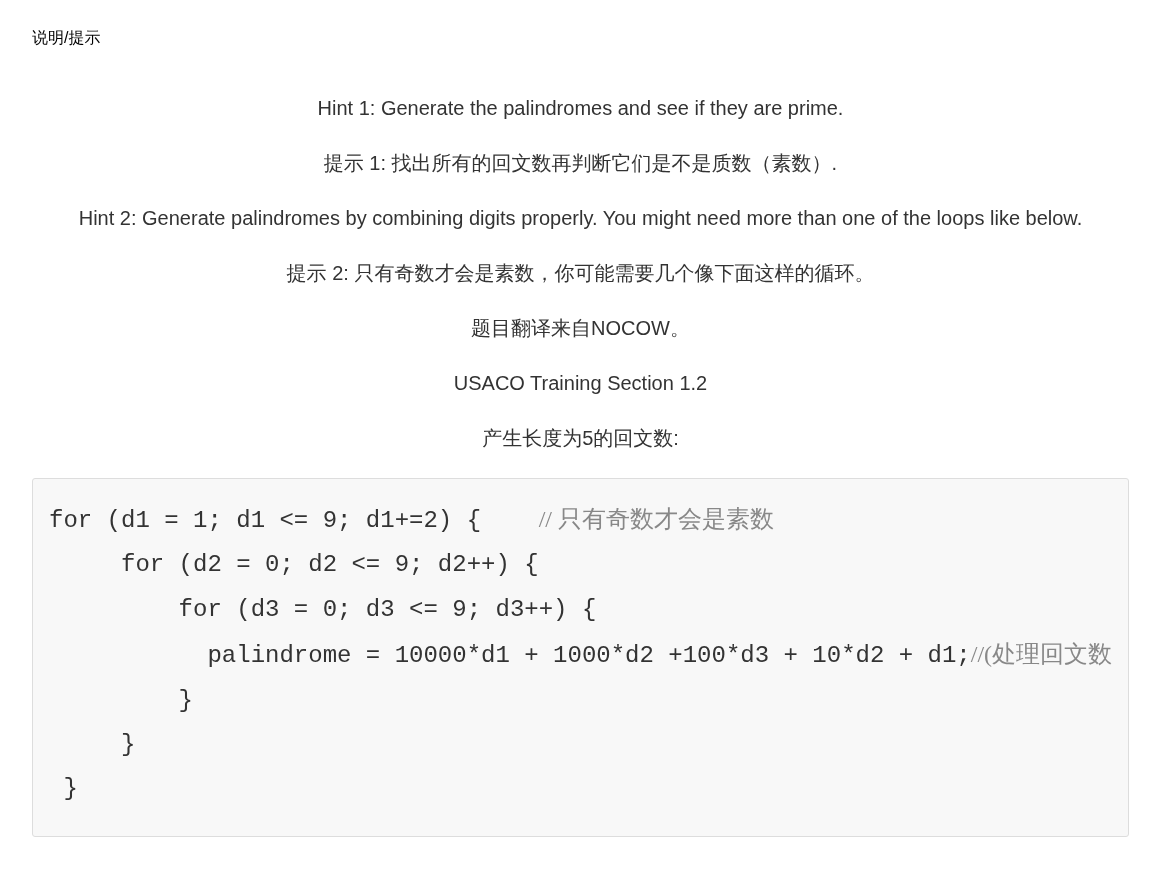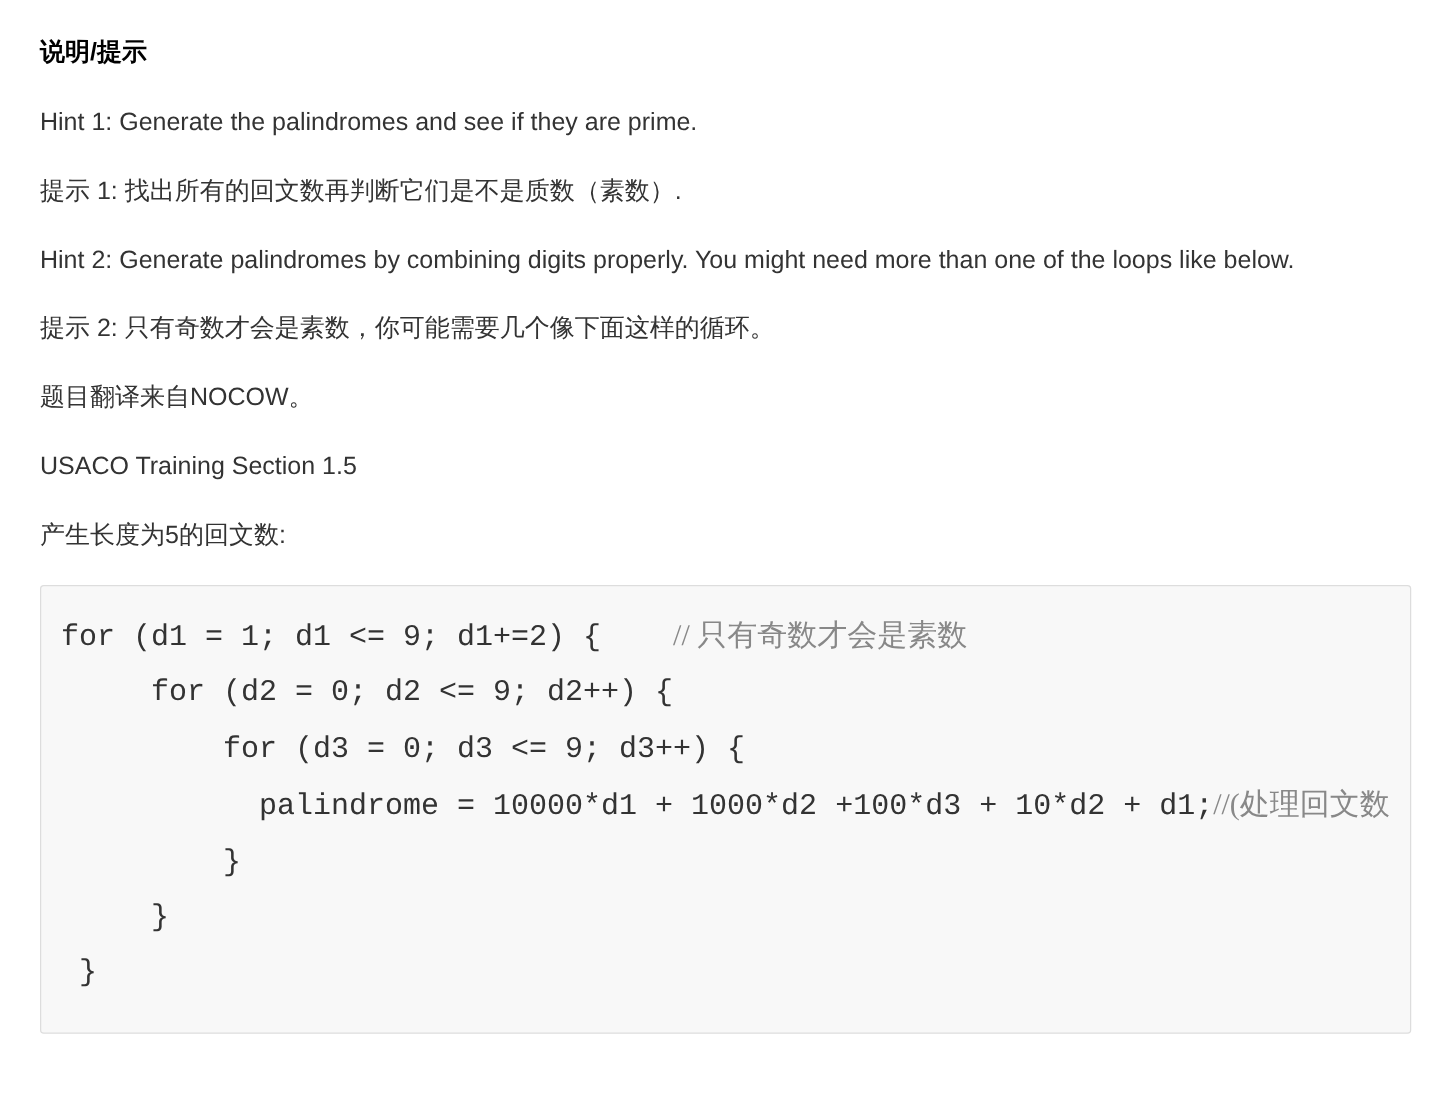--- a/index.html
+++ b/index.html
@@ -8,30 +8,31 @@
       box-sizing: border-box;
     }
     body {
       font-family: "Microsoft YaHei", "PingFang SC", -apple-system, "Segoe UI", sans-serif;
       background: #fff;
       color: #333;
       width: 1161px;
       padding: 28px 32px;
     }
     .heading {
-      font-size: 20px;
-      font-weight: 700;
+      font-size: 16px;
+      font-weight: 400;
       color: #000;
-      margin-bottom: 28px;
+      margin-bottom: 44px;
     }
     .paragraph {
       font-size: 20px;
       color: #333;
       line-height: 1.55;
       margin-bottom: 24px;
+      text-align: center;
     }
     .code-block {
       background: #f8f8f8;
       border: 1px solid #ddd;
       border-radius: 3px;
       padding: 18px 16px 24px 16px;
       margin-top: 6px;
     }
     .code-block pre {
       font-family: Consolas, "Courier New", monospace;
@@ -49,21 +50,21 @@
 </head>
 <body>
 
 <div class="heading">说明/提示</div>
 
 <p class="paragraph">Hint 1: Generate the palindromes and see if they are prime.</p>
 <p class="paragraph">提示 1: 找出所有的回文数再判断它们是不是质数（素数）.</p>
 <p class="paragraph">Hint 2: Generate palindromes by combining digits properly. You might need more than one of the loops like below.</p>
 <p class="paragraph">提示 2: 只有奇数才会是素数，你可能需要几个像下面这样的循环。</p>
 <p class="paragraph">题目翻译来自NOCOW。</p>
-<p class="paragraph">USACO Training Section 1.5</p>
+<p class="paragraph">USACO Training Section 1.2</p>
 <p class="paragraph">产生长度为5的回文数:</p>
 
 <div class="code-block">
 <pre><span>for (d1 = 1; d1 &lt;= 9; d1+=2) {    </span><span class="code-comment">// 只有奇数才会是素数</span>
 <span>     for (d2 = 0; d2 &lt;= 9; d2++) {</span>
 <span>         for (d3 = 0; d3 &lt;= 9; d3++) {</span>
 <span>           palindrome = 10000*d1 + 1000*d2 +100*d3 + 10*d2 + d1;</span><span class="code-comment">//(处理回文数...)</span>
 <span>         }</span>
 <span>     }</span>
 <span> }</span>

